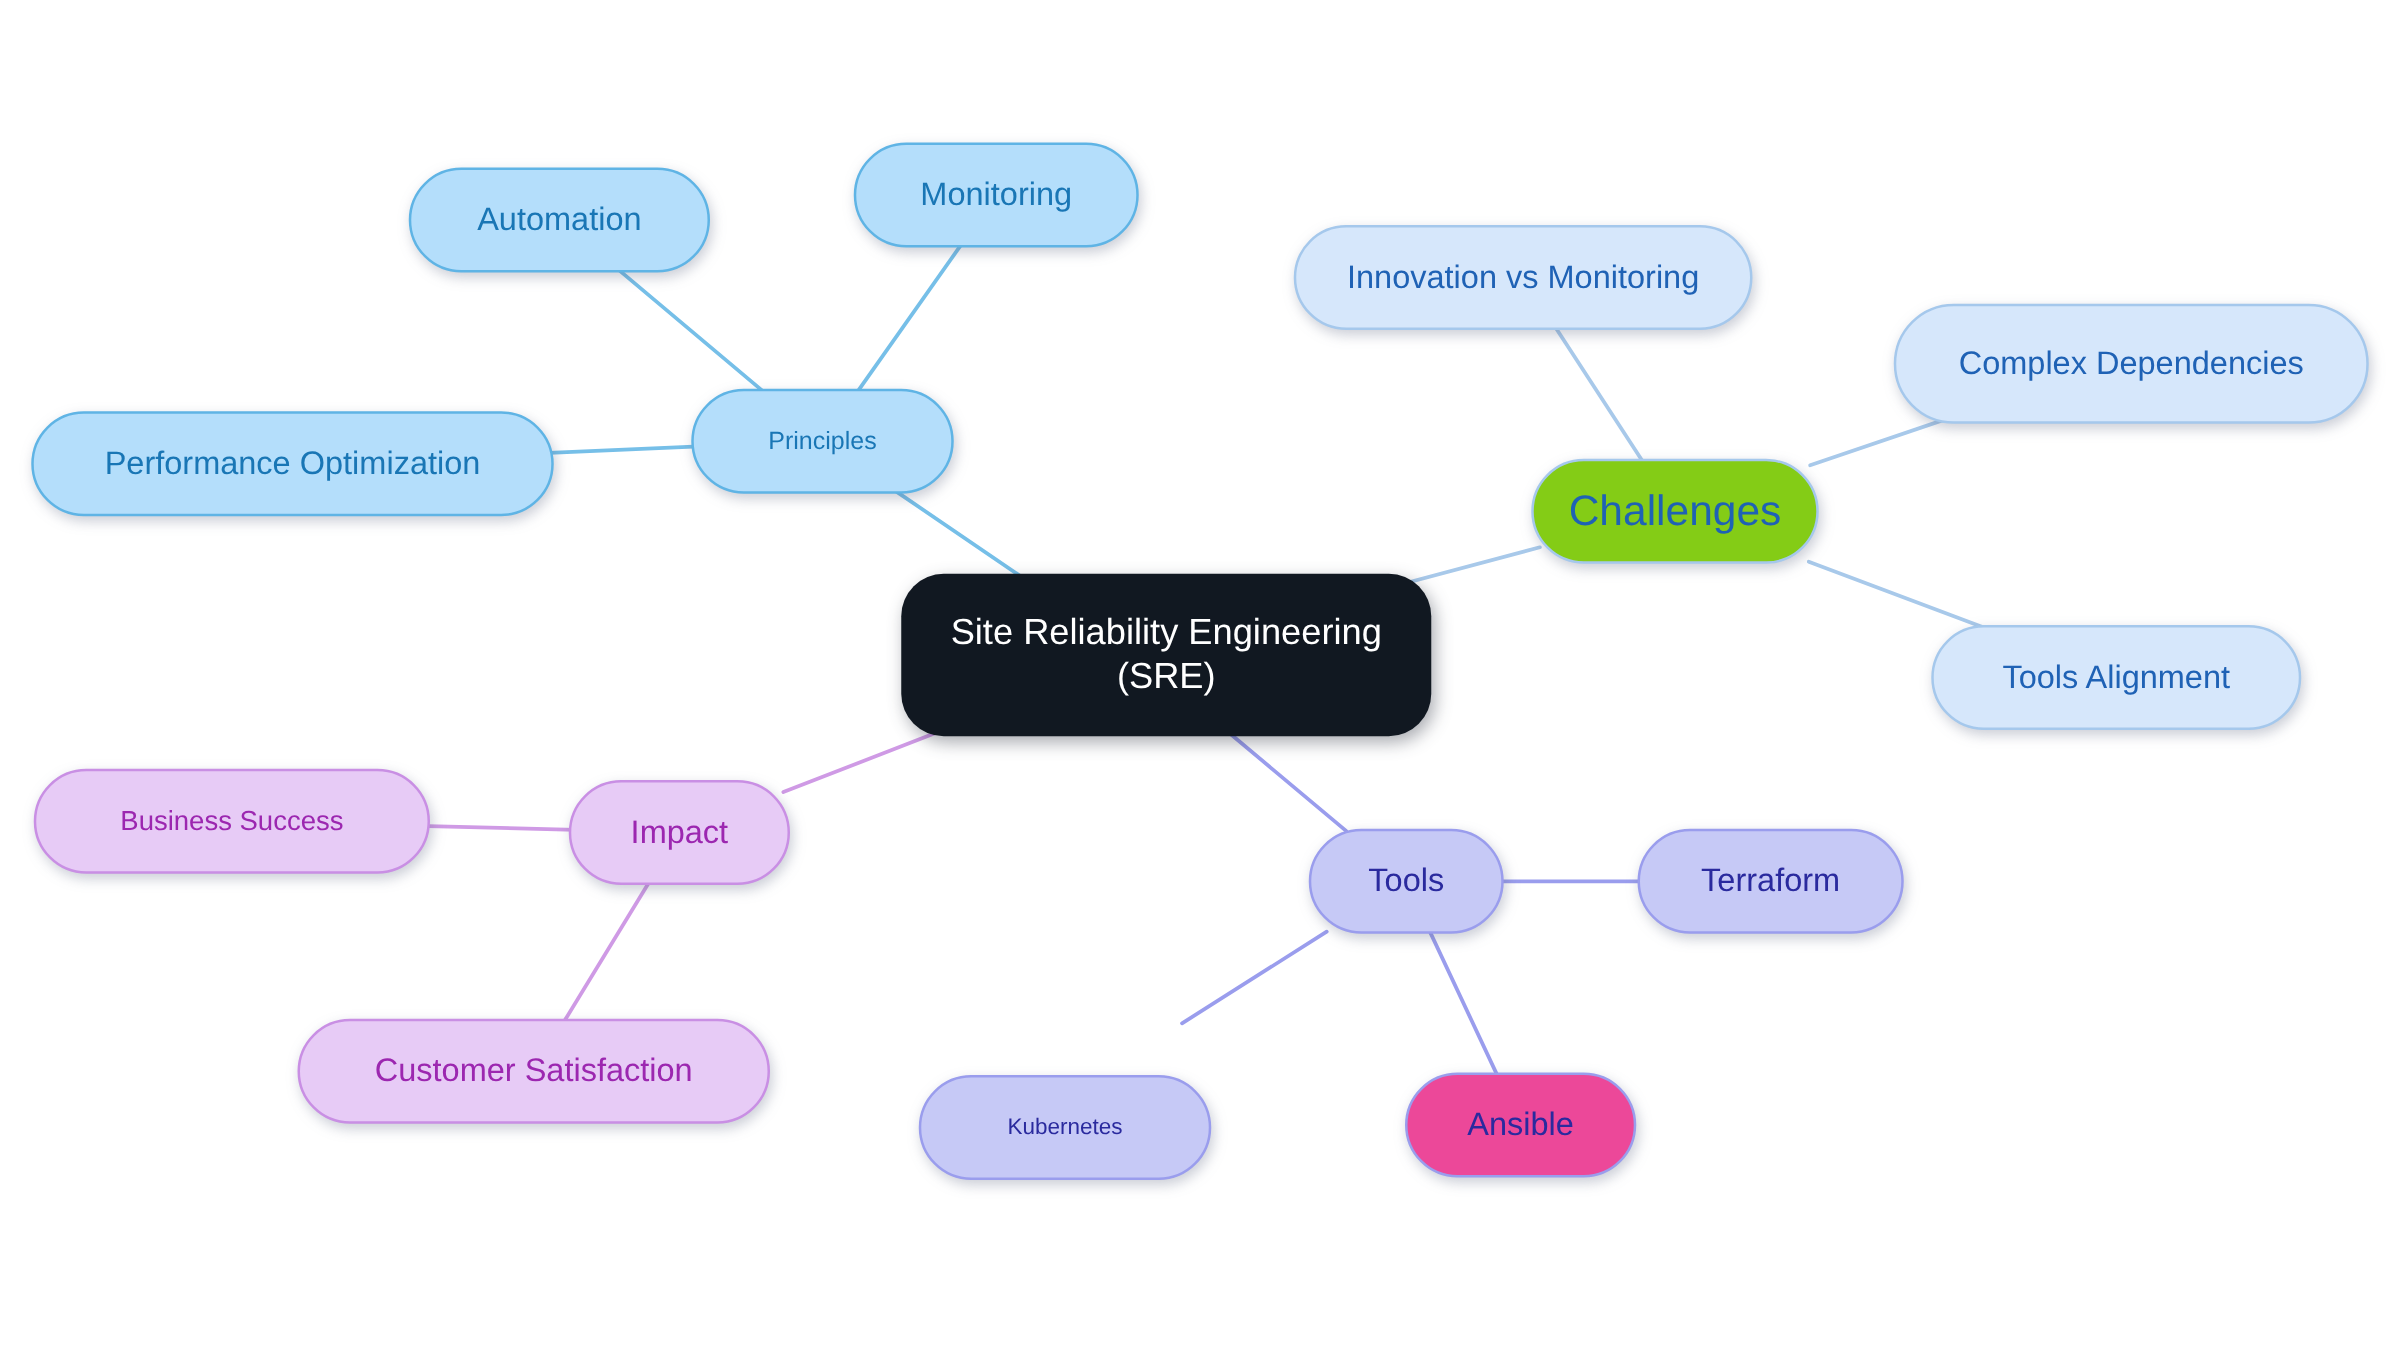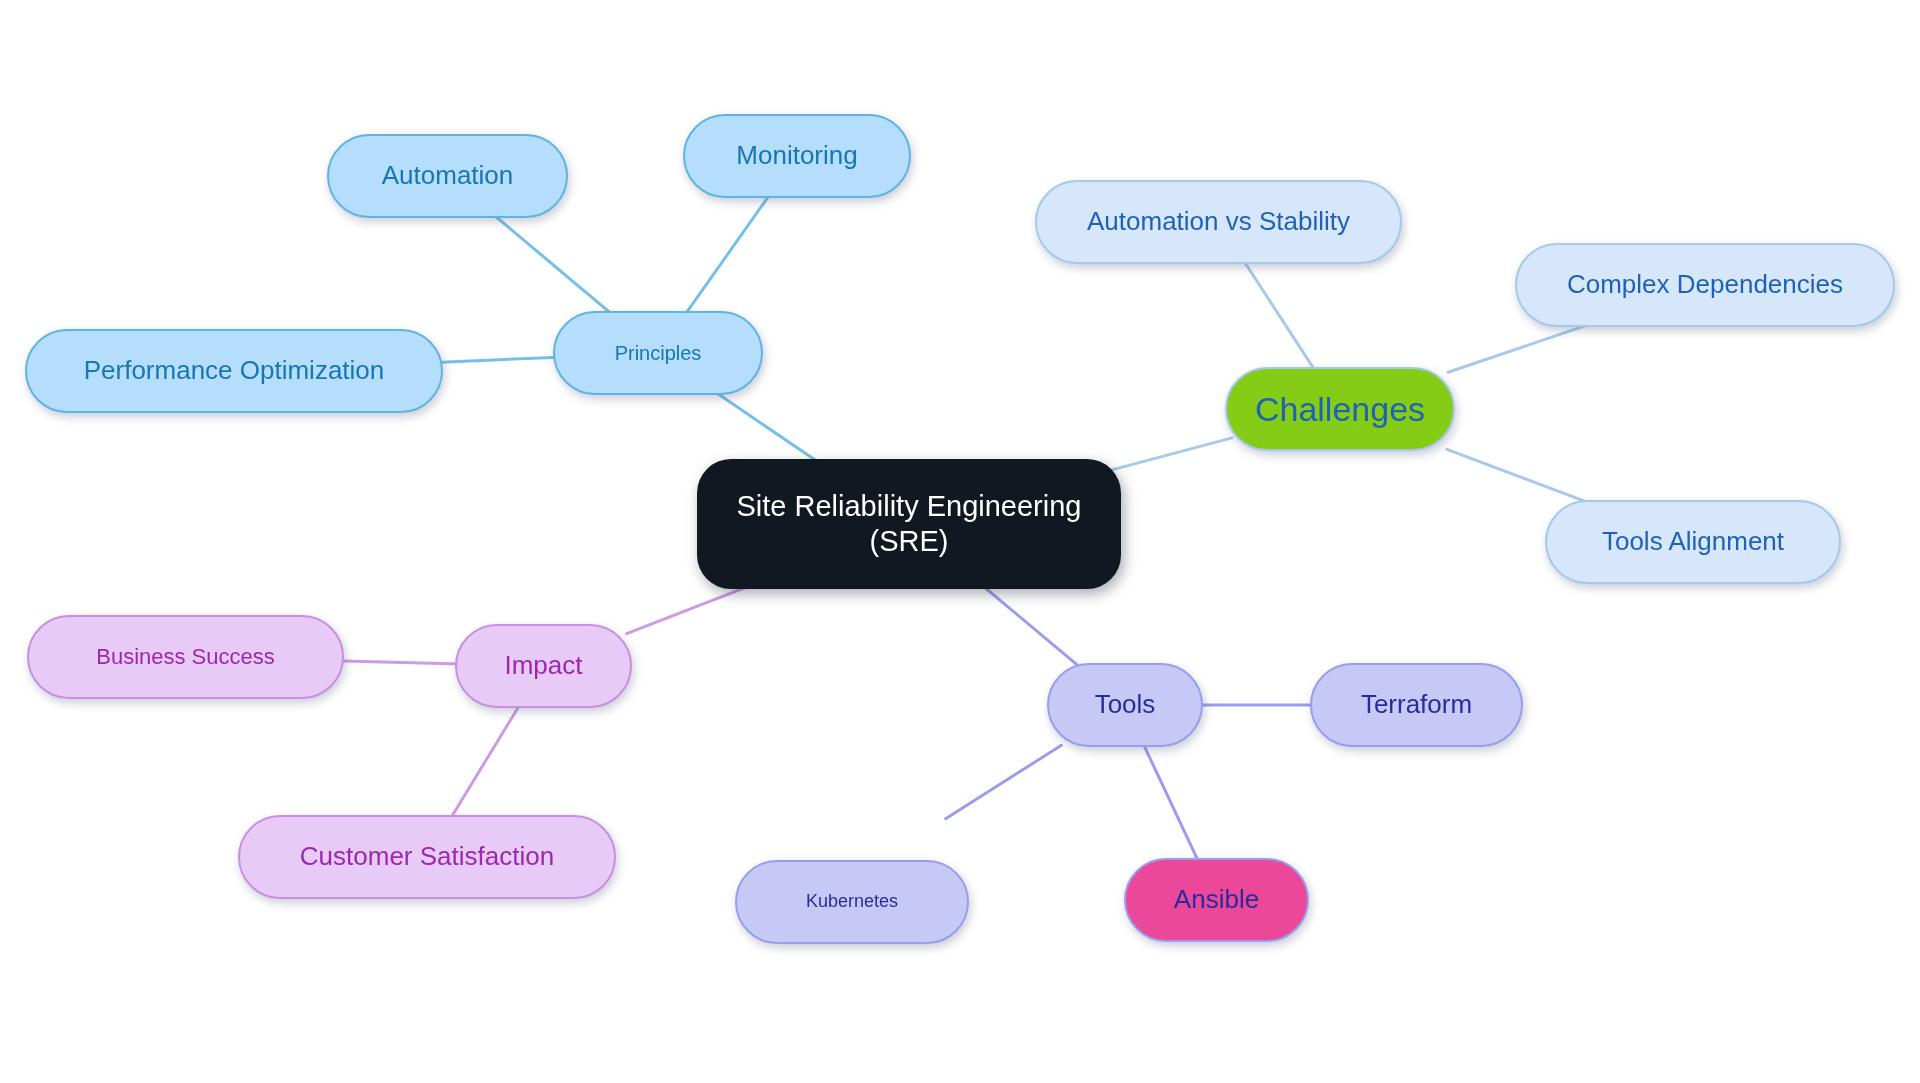--- a/index.html
+++ b/index.html
@@ -38,20 +38,21 @@
     border-width: 2px;
     border-radius: 999px;
     white-space: pre;
     line-height: 1.2;
     filter: drop-shadow(2px 4px 5px rgba(80, 90, 120, 0.30));
   }
   .node.root {
     border-radius: 34px;
     border-width: 0;
     filter: drop-shadow(3px 5px 7px rgba(30, 35, 50, 0.38));
+    margin-left: 24px;
   }
   .node-label {
     display: block;
     white-space: pre;
   }
 </style>
 </head>
 <body>
 
 <div id="canvas">
@@ -73,22 +74,22 @@
       <line x1="518.9069109947644" y1="706.3199999999999" x2="451.5930890052356" y2="816.6800000000001" stroke="#cf9ae5" stroke-width="3" stroke-linecap="round"></line>
     </svg>
   <div id="node-layer">
       <div class="node root" style="left: 697px; top: 459px; width: 424px; height: 130px; background: rgb(17, 24, 33); border-color: rgb(17, 24, 33); color: rgb(255, 255, 255); font-size: 29px;"><span class="node-label">Site Reliability Engineering
 (SRE)</span></div>
       <div class="node" style="left: 553px; top: 311px; width: 210px; height: 84px; background: rgb(180, 222, 251); border-color: rgb(95, 180, 229); color: rgb(25, 118, 181); font-size: 20px;"><span class="node-label">Principles</span></div>
       <div class="node" style="left: 327px; top: 134px; width: 241px; height: 84px; background: rgb(180, 222, 251); border-color: rgb(95, 180, 229); color: rgb(25, 118, 181); font-size: 26px;"><span class="node-label">Automation</span></div>
       <div class="node" style="left: 683px; top: 114px; width: 228px; height: 84px; background: rgb(180, 222, 251); border-color: rgb(95, 180, 229); color: rgb(25, 118, 181); font-size: 26px;"><span class="node-label">Monitoring</span></div>
       <div class="node" style="left: 25px; top: 329px; width: 418px; height: 84px; background: rgb(180, 222, 251); border-color: rgb(95, 180, 229); color: rgb(25, 118, 181); font-size: 26px;"><span class="node-label">Performance Optimization</span></div>
       <div class="node" style="left: 1225px; top: 367px; width: 230px; height: 84px; background: #84cc16; border-color: rgb(165, 200, 236); color: rgb(31, 98, 181); font-size: 34px;"><span class="node-label">Challenges</span></div>
-      <div class="node" style="left: 1035px; top: 180px; width: 367px; height: 84px; background: rgb(214, 231, 251); border-color: rgb(165, 200, 236); color: rgb(31, 98, 181); font-size: 26px;"><span class="node-label">Automation vs Stability</span></div>
-      <div class="node" style="left: 1515px; top: 243px; width: 380px; height: 84px; background: rgb(214, 231, 251); border-color: rgb(165, 200, 236); color: rgb(31, 98, 181); font-size: 26px;"><span class="node-label">Complex Dependencies</span></div>
+      <div class="node" style="left: 1035px; top: 180px; width: 367px; height: 84px; background: rgb(214, 231, 251); border-color: rgb(165, 200, 236); color: rgb(31, 98, 181); font-size: 26px;"><span class="node-label">Innovation vs Monitoring</span></div>
+      <div class="node" style="left: 1515px; top: 243px; width: 380px; height: 96px; background: rgb(214, 231, 251); border-color: rgb(165, 200, 236); color: rgb(31, 98, 181); font-size: 26px;"><span class="node-label">Complex Dependencies</span></div>
       <div class="node" style="left: 1545px; top: 500px; width: 296px; height: 84px; background: rgb(214, 231, 251); border-color: rgb(165, 200, 236); color: rgb(31, 98, 181); font-size: 26px;"><span class="node-label">Tools Alignment</span></div>
       <div class="node" style="left: 1047px; top: 663px; width: 156px; height: 84px; background: rgb(198, 201, 246); border-color: rgb(154, 157, 237); color: rgb(42, 42, 158); font-size: 26px;"><span class="node-label">Tools</span></div>
       <div class="node" style="left: 1310px; top: 663px; width: 213px; height: 84px; background: rgb(198, 201, 246); border-color: rgb(154, 157, 237); color: rgb(42, 42, 158); font-size: 26px; align-items: center;"><span class="node-label">Terraform</span></div>
       <div class="node" style="left: 735px; top: 817px; width: 234px; height: 84px; background: rgb(198, 201, 246); border-color: rgb(154, 157, 237); color: rgb(42, 42, 158); font-size: 18px; margin-top: 43px;"><span class="node-label">Kubernetes</span></div>
       <div class="node" style="left: 1124px; top: 858px; width: 185px; height: 84px; background: #ec4899; border-color: rgb(154, 157, 237); color: rgb(42, 42, 158); font-size: 26px;"><span class="node-label">Ansible</span></div>
       <div class="node" style="left: 455px; top: 624px; width: 177px; height: 84px; background: rgb(231, 203, 246); border-color: rgb(201, 143, 228); color: rgb(156, 39, 176); font-size: 26px;"><span class="node-label">Impact</span></div>
       <div class="node" style="left: 27px; top: 615px; width: 317px; height: 84px; background: rgb(231, 203, 246); border-color: rgb(201, 143, 228); color: rgb(156, 39, 176); font-size: 22px;"><span class="node-label">Business Success</span></div>
       <div class="node" style="left: 238px; top: 815px; width: 378px; height: 84px; background: rgb(231, 203, 246); border-color: rgb(201, 143, 228); color: rgb(156, 39, 176); font-size: 26px;"><span class="node-label">Customer Satisfaction</span></div>
     </div>
 </div>

